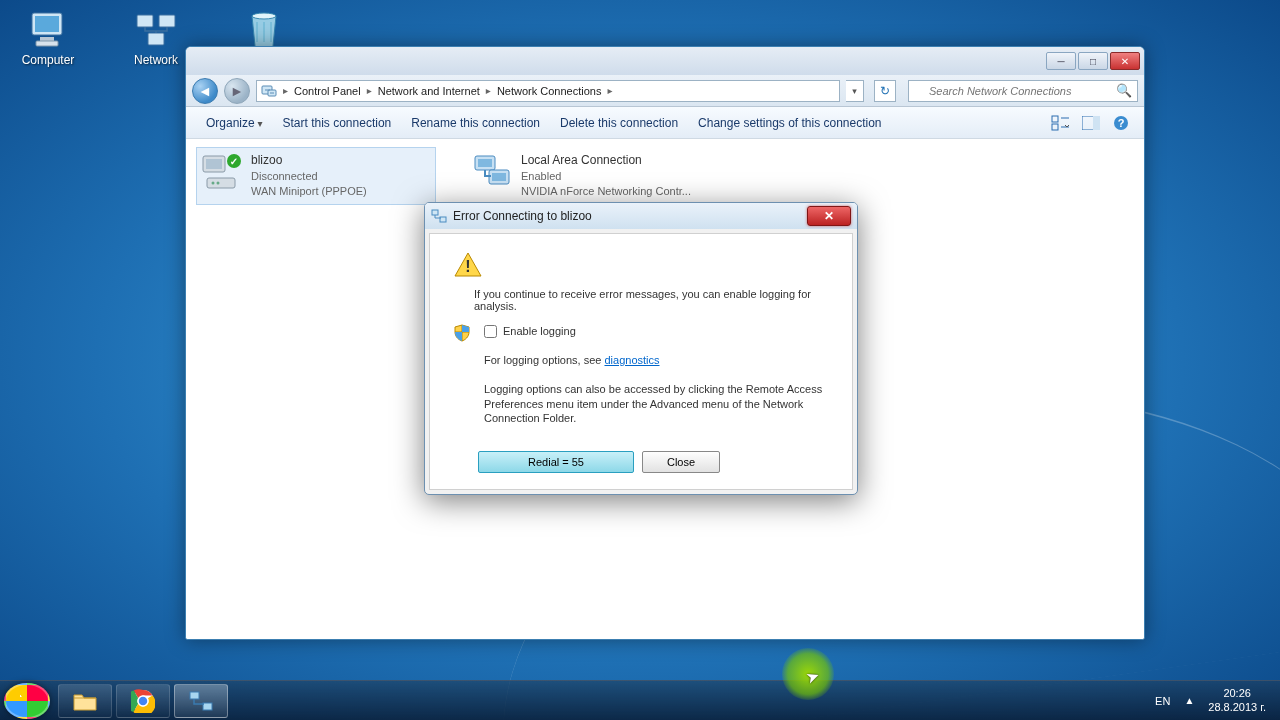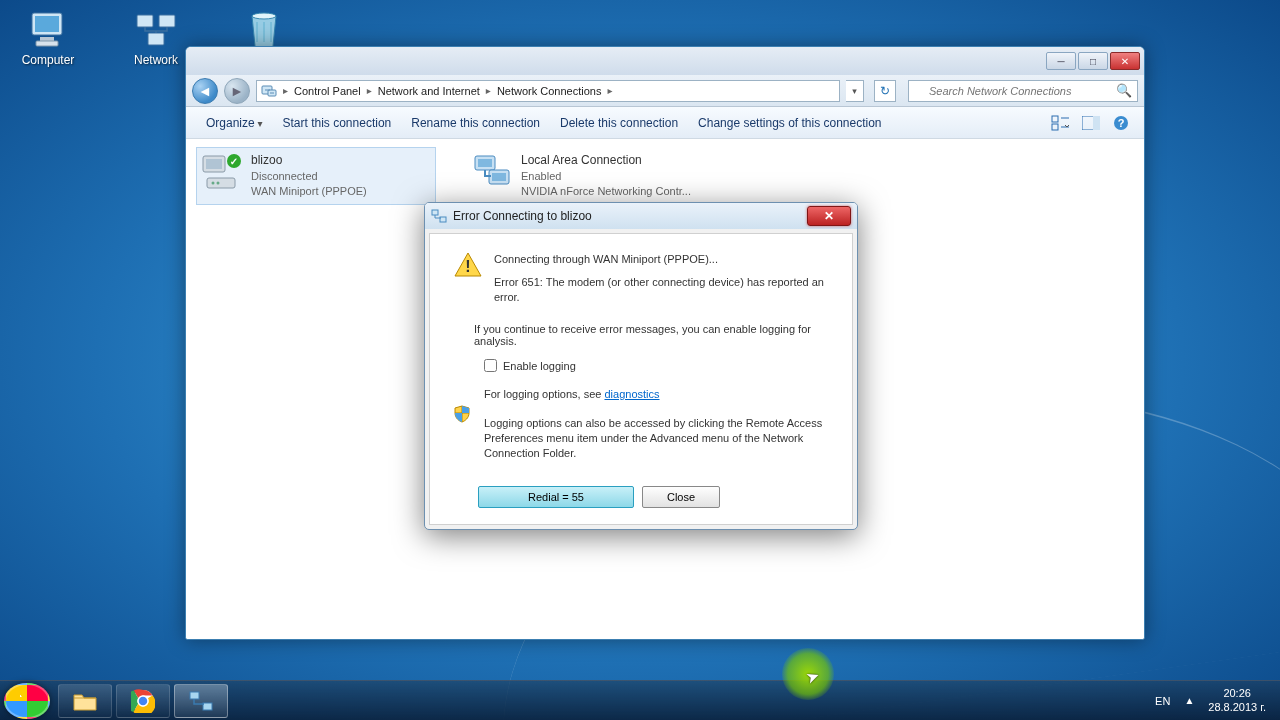--- a/index.html
+++ b/index.html
@@ -245,27 +245,23 @@
     <div class="dlg-close">✕</div>
   </div>
   <div class="dlg-body">
     <div class="dlg-row">
       <div class="warn-icon">
         <svg width="28" height="26" viewBox="0 0 28 26">
             <path d="M14 1 L27 24 H1 Z" fill="#ffd74a" stroke="#b88800"></path>
             <text x="14" y="20" text-anchor="middle" font-size="16" font-weight="bold" fill="#333">!</text>
           </svg>
       </div>
-      <div class="dlg-text">
-        <p>Connecting through WAN Miniport (PPPOE)...</p>
-        <p>Error 651: The modem (or other connecting device) has reported an error.</p>
-      </div>
     </div>
     <p style="margin:0 0 12px 20px;">If you continue to receive error messages, you can enable logging for analysis.</p>
-    <div class="dlg-row" style="align-items:center;">
+    <div class="dlg-row" style="align-items:flex-start;">
       <div class="dlg-shield">
         <svg width="16" height="18" viewBox="0 0 16 18">
             <path d="M8 1 l7 2 v5 c0 5 -4 8 -7 9 c-3 -1 -7 -4 -7 -9 v-5 z" fill="#ffd24a" stroke="#b88800"></path>
             <path d="M8 1 v16" stroke="#b88800"></path>
             <path d="M1 8 h14" stroke="#b88800"></path>
             <path d="M8 1 l7 2 v5 h-7 z" fill="#4aa0e8"></path>
             <path d="M1 8 h7 v9 c-3 -1 -7 -4 -7 -9 z" fill="#4aa0e8"></path>
           </svg>
       </div>
       <div class="dlg-text">

